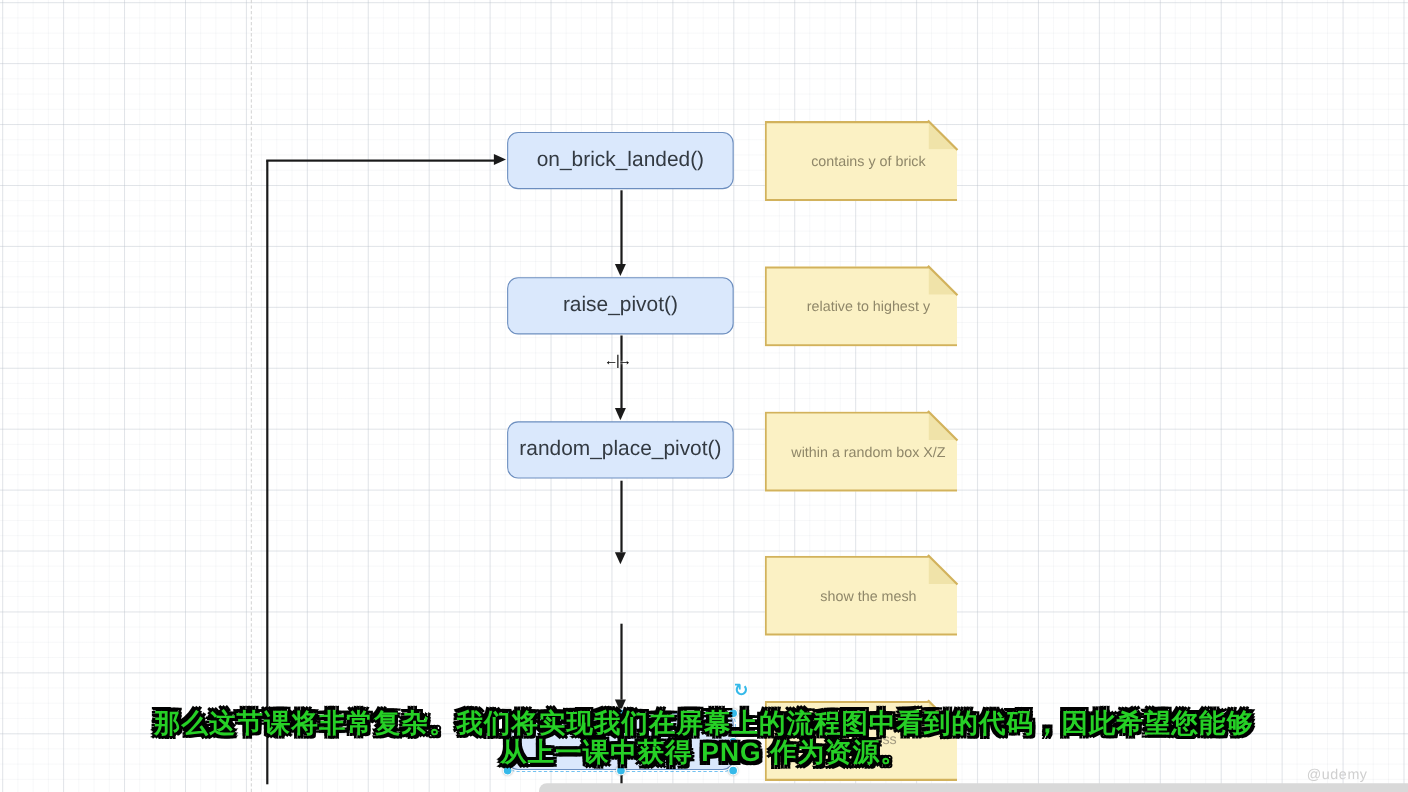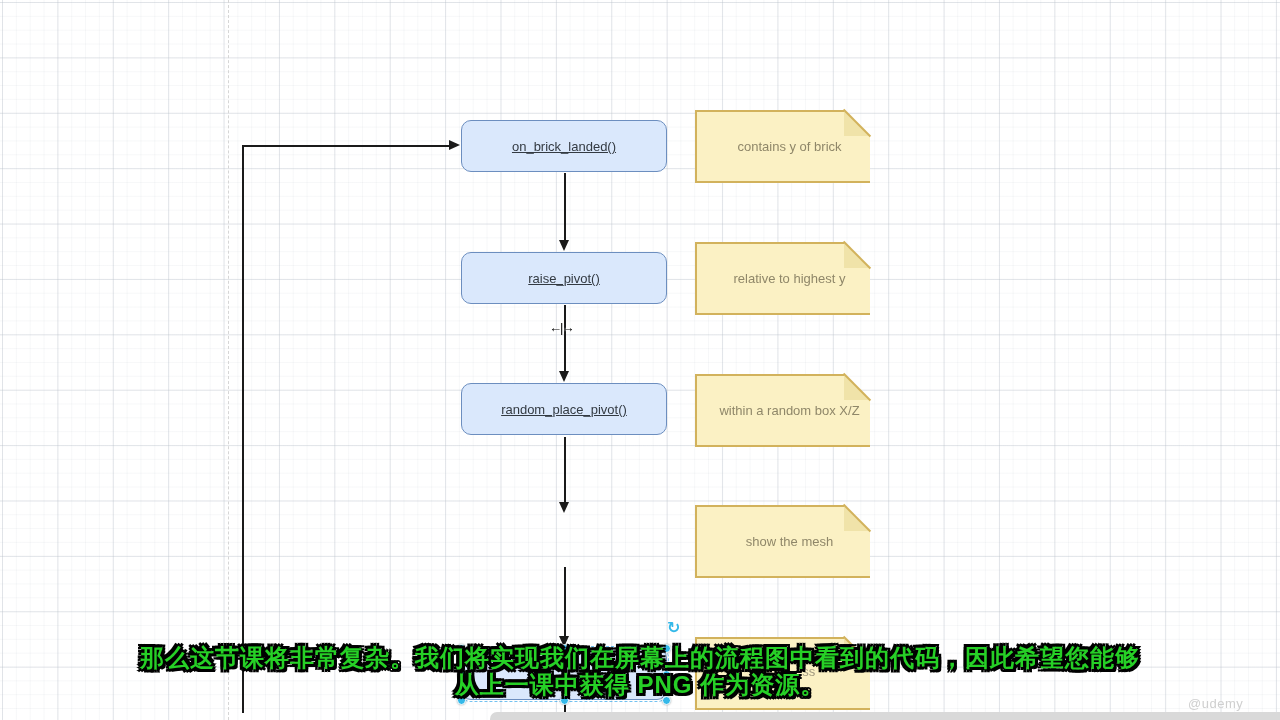--- a/index.html
+++ b/index.html
@@ -11,21 +11,21 @@
       linear-gradient(to right, rgba(188,195,205,0.12) 1px, transparent 1px),
       linear-gradient(to bottom, rgba(188,195,205,0.12) 1px, transparent 1px);
     background-size:55.4px 55.4px,55.4px 55.4px,13.85px 13.85px,13.85px 13.85px;
     background-position:2px 2px;}
   .guide-line{position:absolute;left:228px;top:0;height:720px;width:0;border-left:1px dashed #d6d6d6;}
   .page-title{position:absolute;left:239px;top:34px;font-size:26px;line-height:32px;color:#171717;letter-spacing:0.2px;}
   
   .flow-box{position:absolute;left:461px;width:206px;height:52px;box-sizing:border-box;
     background:#dae8fc;border:1px solid #6c8ebf;border-radius:10px;
     display:flex;align-items:center;justify-content:center;
-    font-size:13px;color:#333a42;text-decoration:underline;}
+    font-size:19px;color:#333a42;}
   .n1{top:120px}.n2{top:252px}.n3{top:383px}.n4{top:514px}
   .n5{top:648px;outline:1px dashed rgba(0,145,230,0.55);outline-offset:1px;}
   
   .vline{position:absolute;left:564px;width:2px;background:#1a1a1a;}
   .a1{top:173px;height:68px}.a2{top:305px;height:66px}.a3{top:437px;height:65px}
   .a4{top:567px;height:69px}.a5{top:701px;height:12px}
   .head-down{position:absolute;left:559px;width:0;height:0;
     border-left:5.5px solid transparent;border-right:5.5px solid transparent;border-top:11px solid #1a1a1a;}
   .h1{top:240px}.h2{top:371px}.h3{top:502px}.h4{top:636px}
   .fb-v{position:absolute;left:242px;top:146px;width:2px;height:567px;background:#1a1a1a;}

